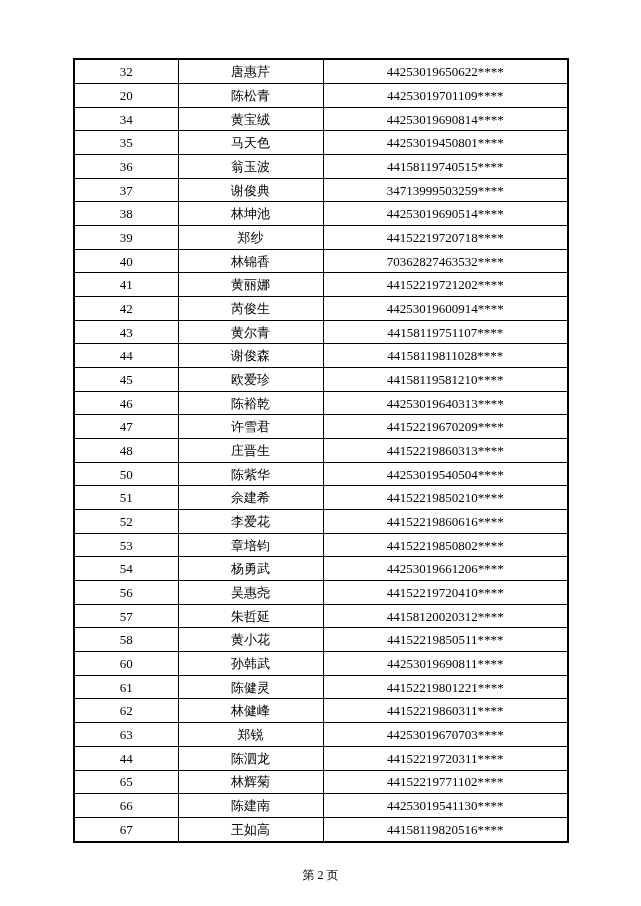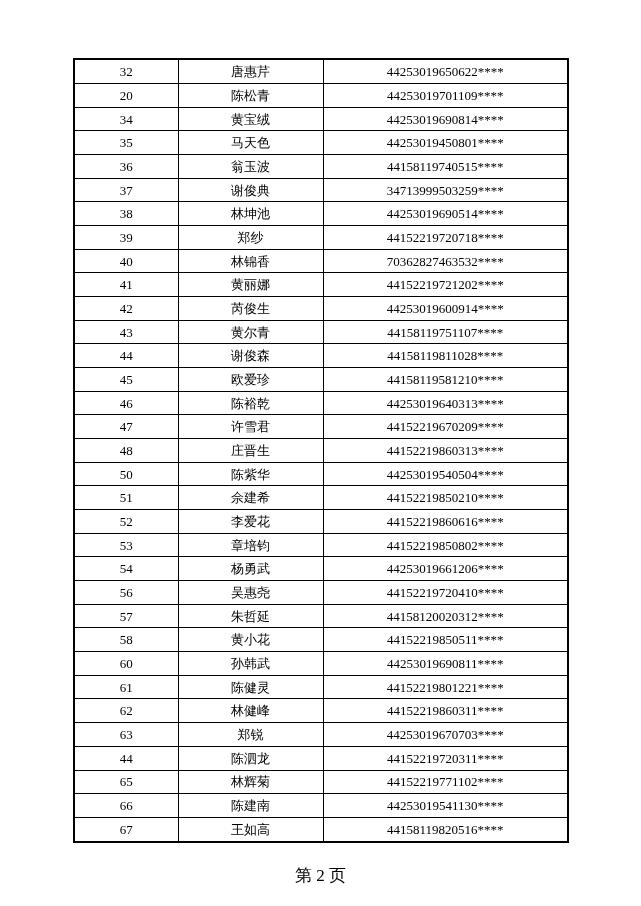--- a/index.html
+++ b/index.html
@@ -40,21 +40,21 @@
   }
   col.c-no   { width: 104px; }
   col.c-name { width: 145px; }
   col.c-id   { width: 245px; }
   .page-footer {
     position: absolute;
     top: 868px;
     left: 0;
     width: 641px;
     text-align: center;
-    font-size: 17px;
+    font-size: 12px;
     line-height: 15px;
   }
 </style>
 </head>
 <body>
 
 <div class="table-wrap">
   <table class="roster">
     <colgroup>
       <col class="c-no">

